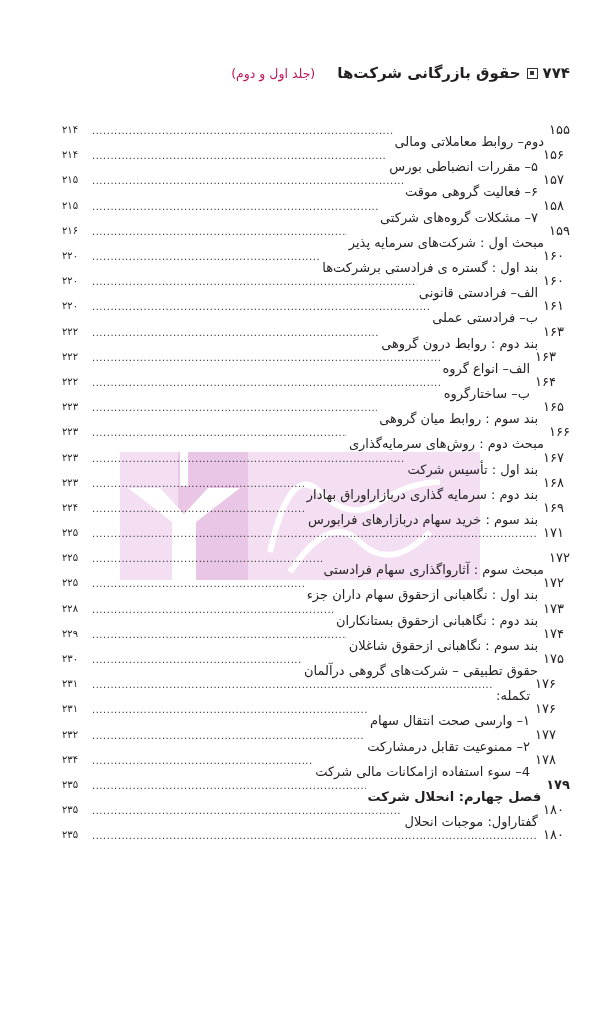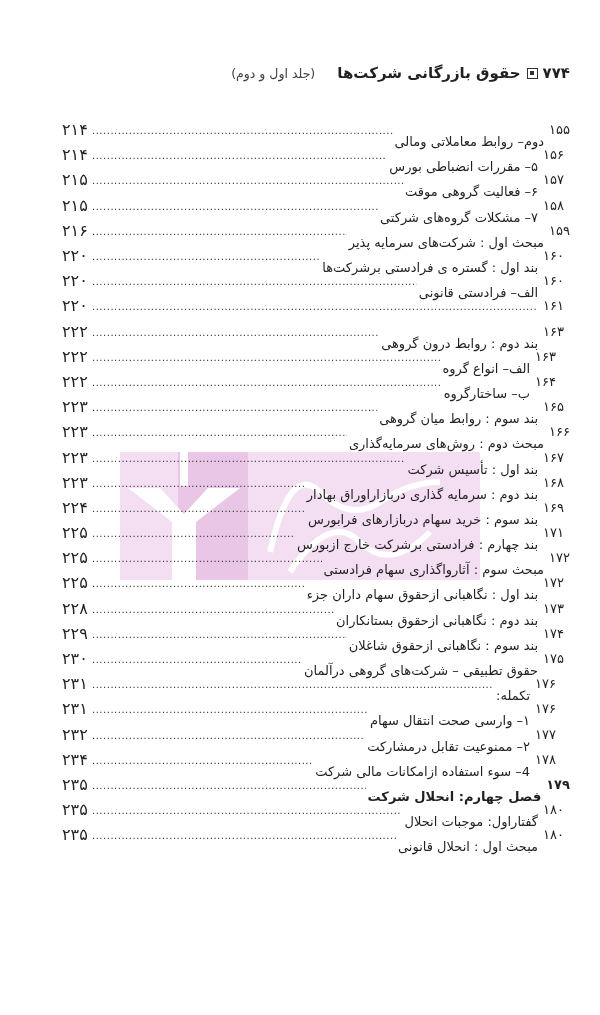--- a/index.html
+++ b/index.html
@@ -60,21 +60,21 @@
       width: 4px; height: 4px;
       background: #333;
     }
     .header .title {
       font-weight: bold;
       font-size: 15px;
       margin-left: 22px;
     }
     .header .subtitle {
       font-size: 12.5px;
-      color: #404040;
+      color: #be185d;
     }
     .toc {
       position: absolute;
       top: 117px;
       left: 62px;
       width: 508px;
       direction: rtl;
     }
     .toc-row {
       height: 25.2px;
@@ -102,21 +102,21 @@
       font-size: 10px;
       letter-spacing: 0.5px;
       margin: 0 2px;
       height: 25px;
       line-height: 28px;
     }
     .toc-row .page {
       position: static;
       width: auto; height: auto;
       white-space: nowrap;
-      font-size: 16px;
+      font-size: 10px;
       min-width: 28px;
       text-align: left;
     }
     .toc-row.indent-1 { padding-right: 6px; }
     .toc-row.indent-2 { padding-right: 14px; }
     .toc-row.bold .num, .toc-row.bold .label { font-weight: bold; }
   </style>
 </head>
 <body>
 
@@ -177,20 +177,21 @@
         <span class="page">۲۲۰</span>
       </div>
       <div class="toc-row indent-1">
         <span class="num">۱۶۰</span>
         <span class="label">الف– فرادستی قانونی</span>
         <span class="dots">............................................................................................................................................................................................................................</span>
         <span class="page">۲۲۰</span>
       </div>
       <div class="toc-row indent-1">
         <span class="num">۱۶۱</span>
+        <span class="label">ب– فرادستی عملی</span>
         <span class="dots">............................................................................................................................................................................................................................</span>
         <span class="page">۲۲۰</span>
       </div>
       <div class="toc-row indent-1">
         <span class="num">۱۶۳</span>
         <span class="label">بند دوم : روابط درون گروهی</span>
         <span class="dots">............................................................................................................................................................................................................................</span>
         <span class="page">۲۲۲</span>
       </div>
       <div class="toc-row indent-2">
@@ -230,21 +231,20 @@
         <span class="page">۲۲۳</span>
       </div>
       <div class="toc-row indent-1">
         <span class="num">۱۶۹</span>
         <span class="label">بند سوم : خرید سهام دربازارهای فرابورس</span>
         <span class="dots">............................................................................................................................................................................................................................</span>
         <span class="page">۲۲۴</span>
       </div>
       <div class="toc-row indent-1">
         <span class="num">۱۷۱</span>
-        <span class="label">بند چهارم : فرادستی برشرکت خارج ازبورس</span>
         <span class="dots">............................................................................................................................................................................................................................</span>
         <span class="page">۲۲۵</span>
       </div>
       <div class="toc-row indent-0">
         <span class="num">۱۷۲</span>
         <span class="label">مبحث سوم : آثارواگذاری سهام فرادستی</span>
         <span class="dots">............................................................................................................................................................................................................................</span>
         <span class="page">۲۲۵</span>
       </div>
       <div class="toc-row indent-1">
@@ -302,18 +302,17 @@
         <span class="page">۲۳۵</span>
       </div>
       <div class="toc-row indent-1">
         <span class="num">۱۸۰</span>
         <span class="label">گفتاراول: موجبات انحلال</span>
         <span class="dots">............................................................................................................................................................................................................................</span>
         <span class="page">۲۳۵</span>
       </div>
       <div class="toc-row indent-1">
         <span class="num">۱۸۰</span>
-        <span class="label">مبحث اول :  انحلال قانونی</span>
         <span class="dots">............................................................................................................................................................................................................................</span>
         <span class="page">۲۳۵</span>
       </div>
     </div>
 </div>
 
 </body></html>

